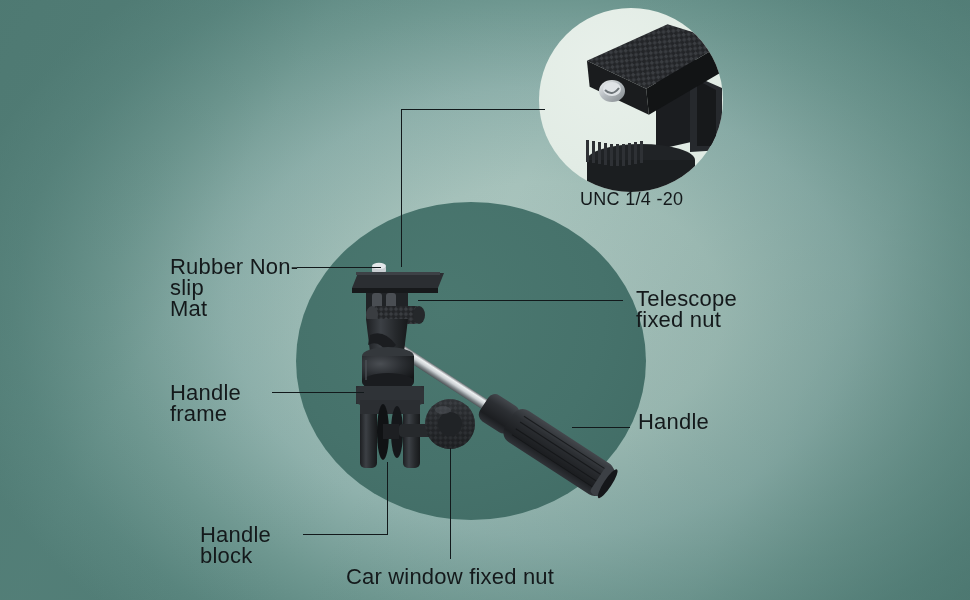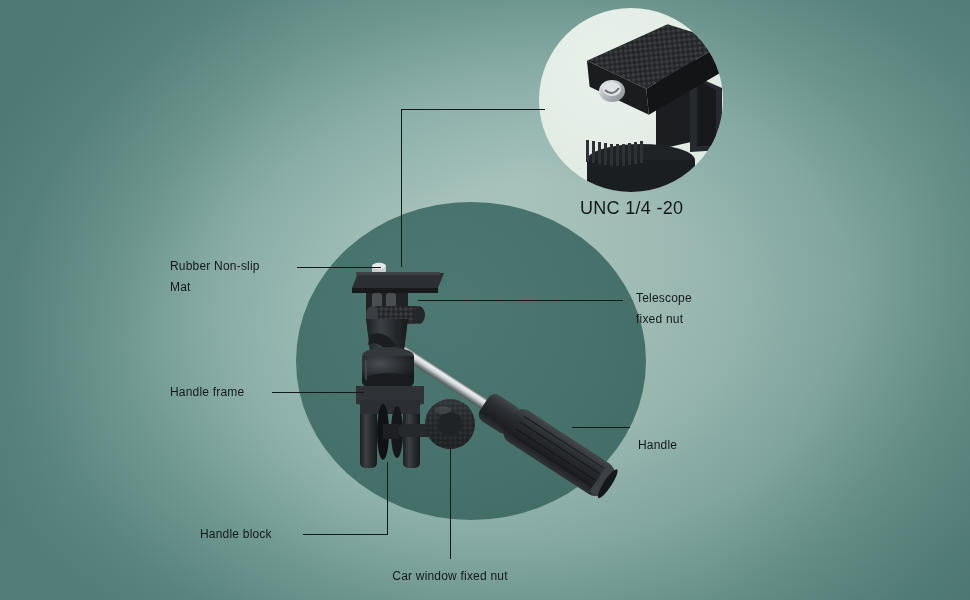--- a/index.html
+++ b/index.html
@@ -47,21 +47,21 @@
     border-radius: 50%;
     background: radial-gradient(circle at 38% 32%, #e8f0ea 0%, #e2ece5 60%, #dbe8e0 100%);
     overflow: hidden;
   }
   .leader { position: absolute; background: #12191b; }
   .leader-h { height: 1.4px; }
   .leader-v { width: 1.4px; }
   .label {
     position: absolute;
     color: #14191b;
-    font-size: 12px;
+    font-size: 22px;
     line-height: 21px;
     letter-spacing: 0.2px;
     white-space: pre-line;
   }
   .label.center { text-align: center; }
   .label.right  { text-align: left; }
   .unc-label {
     position: absolute;
     color: #14191b;
     font-size: 18px;
@@ -158,21 +158,21 @@
         <rect x="610" y="144" width="3" height="22"></rect>
           <rect x="616" y="144" width="3" height="22"></rect>
         <rect x="622" y="144" width="3" height="22"></rect>
           <rect x="628" y="143" width="3" height="22"></rect>
         <rect x="634" y="142" width="3" height="22"></rect>
           <rect x="640" y="141" width="3" height="22"></rect>
       </g>
     </g>
   </svg>
 
-  <div class="unc-label" style="left:580px; top:198px;">UNC 1/4 -20</div>
+  <div class="unc-label" style="left:580px; top:189px;">UNC 1/4 -20</div>
 
   <svg class="prod" width="970" height="600">
 
     <g transform="rotate(33 400 350)">
       <rect x="398" y="344" width="120" height="11" rx="3" fill="url(#chrome)"></rect>
       <rect x="500" y="334" width="36" height="31" rx="8" fill="url(#gripG)"></rect>
       <rect x="530" y="331" width="118" height="37" rx="11" fill="url(#gripG)"></rect>
       <g stroke="#111315" stroke-width="1.1" opacity="0.75">
         <line x1="540" y1="338" x2="640" y2="338"></line>
         <line x1="540" y1="345" x2="644" y2="345"></line>
@@ -244,15 +244,15 @@
 
   <div class="label" style="left:170px; top:382px; width:110px;">Handle frame</div>
 
   <div class="label" style="left:200px; top:524px; width:110px;">Handle block</div>
 
   <div class="label center" style="left:340px; top:566px; width:220px;">Car window fixed nut</div>
 
   <div class="label right" style="left:636px; top:288px; width:140px;">Telescope
 fixed nut</div>
 
-  <div class="label right" style="left:638px; top:435px; width:110px;">Handle</div>
+  <div class="label right" style="left:638px; top:411px; width:110px;">Handle</div>
 
 </div>
 
 </body></html>

